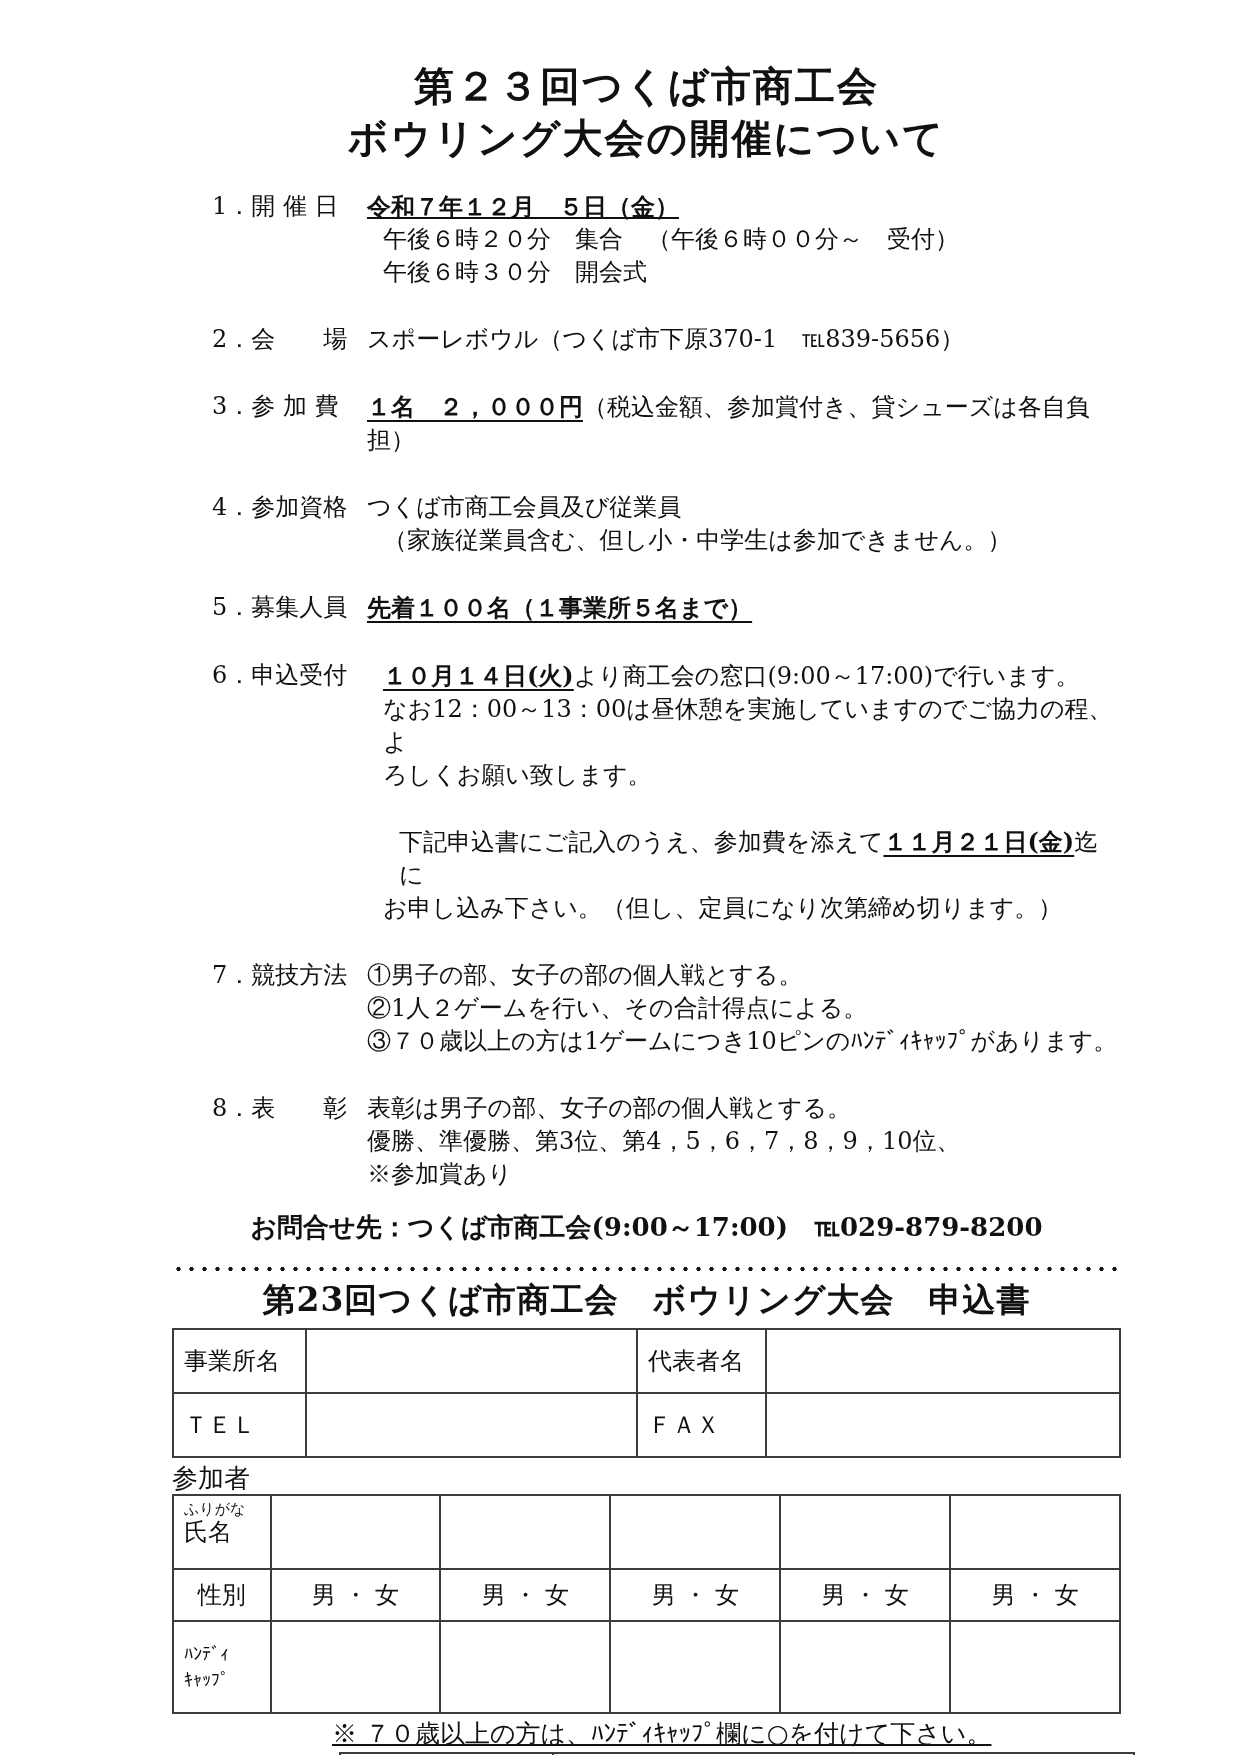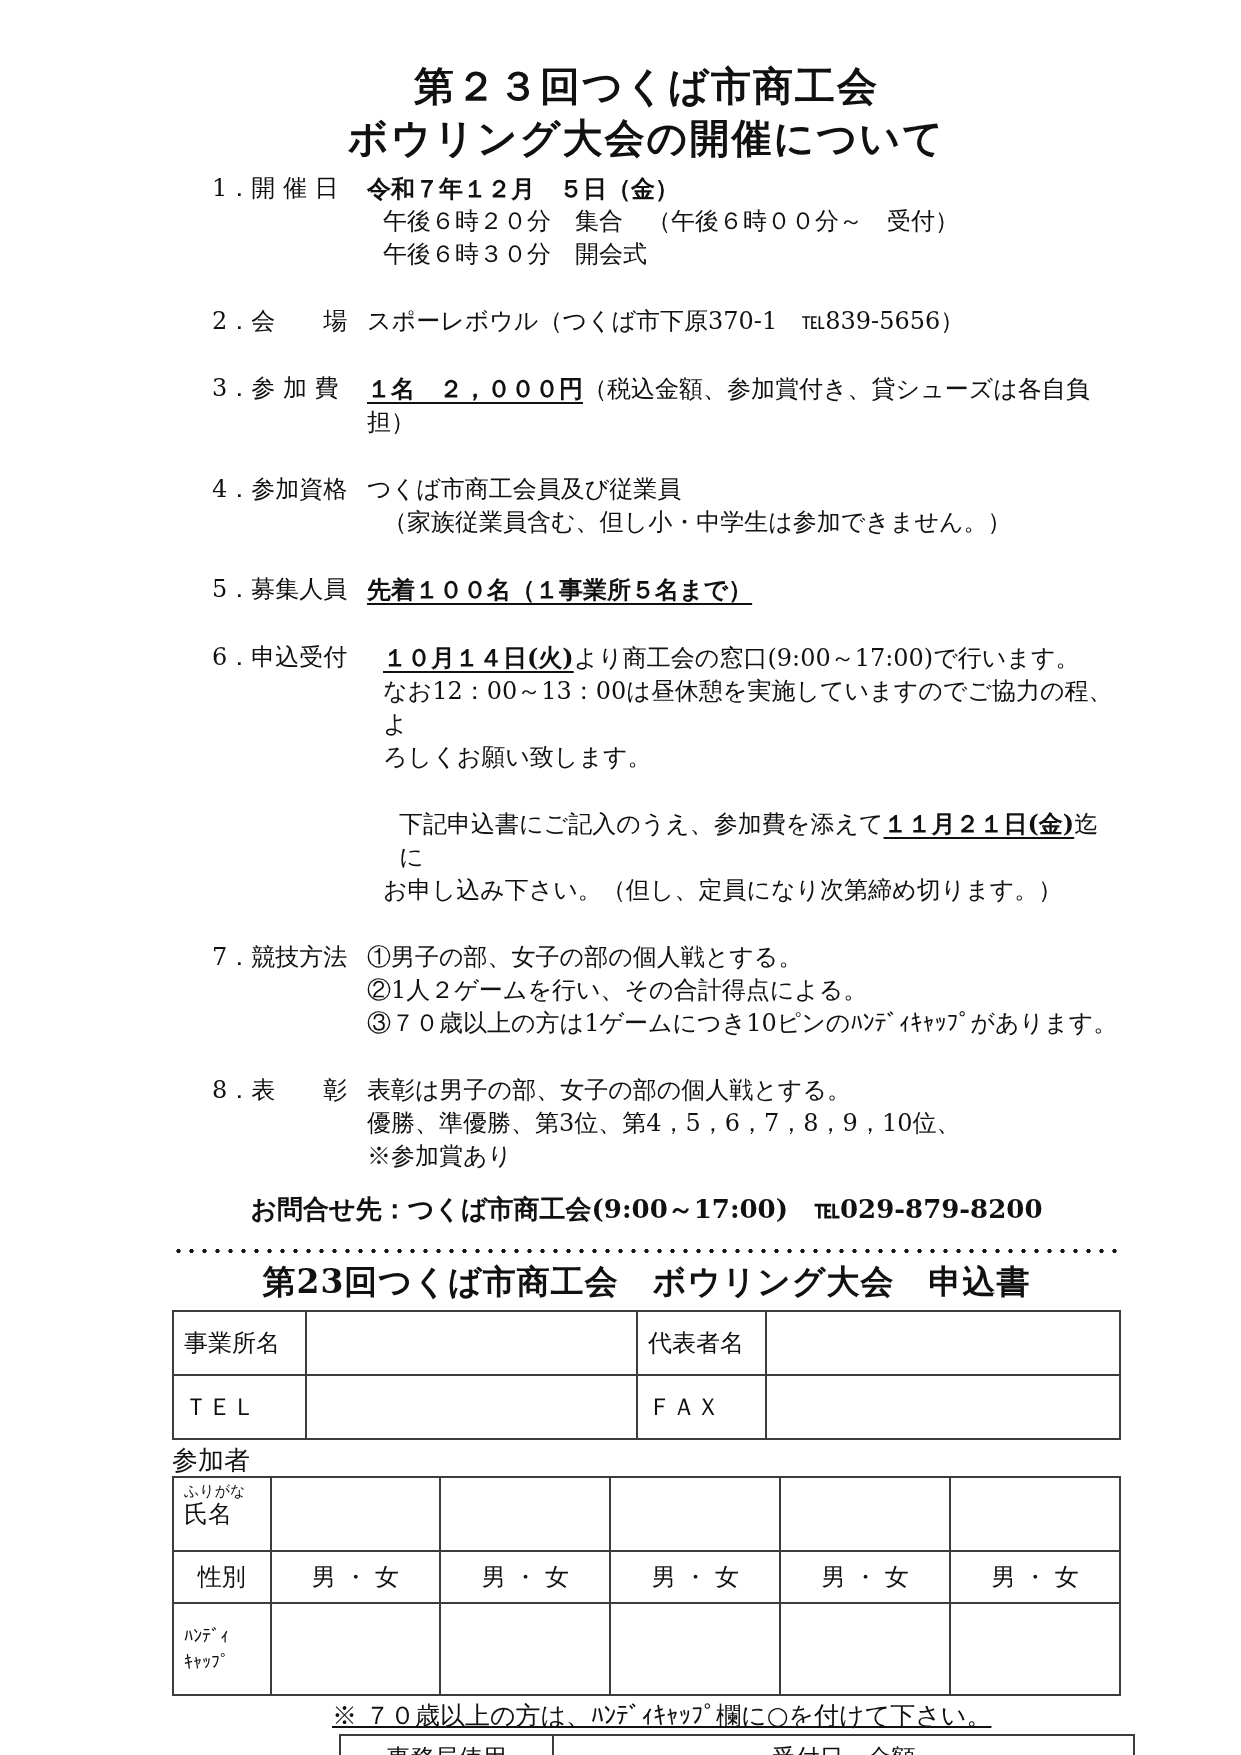--- a/index.html
+++ b/index.html
@@ -9,29 +9,29 @@
     width:1137px; height:1755px;
     margin:0 auto;
     background:#ffffff;
     color:#111111;
     font-family:"DejaVu Serif","Liberation Serif",serif;
     font-size:24px;
     padding:60px 68px 0 120px;
     overflow:hidden;
   }
   .doc-title { text-align:center; font-weight:bold; font-size:40px; line-height:52px; letter-spacing:2px; }
-  .sections { margin-top:8px; }
+  .sections { margin-top:26px; }
   .sec { display:flex; margin-bottom:34px; }
   .sec:last-child { margin-bottom:20px; }
   .sec-label { flex:0 0 195px; padding-left:40px; line-height:33px; }
   .sec-body { flex:1 1 auto; }
   .line { line-height:33px; min-height:33px; }
   .indent1 { padding-left:16px; }
   .indent2 { padding-left:32px; }
-  .b { font-weight:bold; }
+  .b { font-weight:bold;text-decoration:underline; }
   .u { text-decoration:underline; text-underline-offset:5px; text-decoration-thickness:2px; }
   .contact { text-align:center; font-weight:bold; font-size:26px; line-height:33px; margin-top:0; }
   .dotted-sep {
     margin-top:22px; height:6px;
     background-image:radial-gradient(circle, #151515 1.9px, transparent 2.4px);
     background-size:13px 6px; background-repeat:repeat-x; background-position:left center;
   }
   .form-title { margin-top:4px; text-align:center; font-weight:bold; font-size:33px; line-height:48px; letter-spacing:1px; }
   table { border-collapse:collapse; table-layout:fixed; }
   td { border:2px solid #3c3c3c; padding:2px 10px; vertical-align:middle; }

